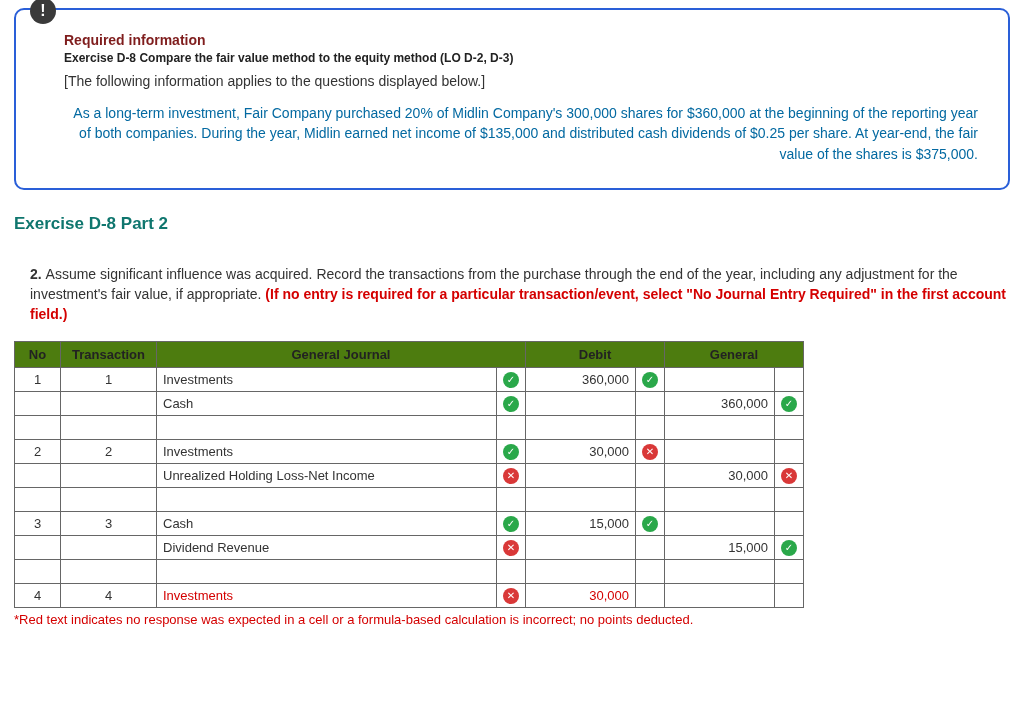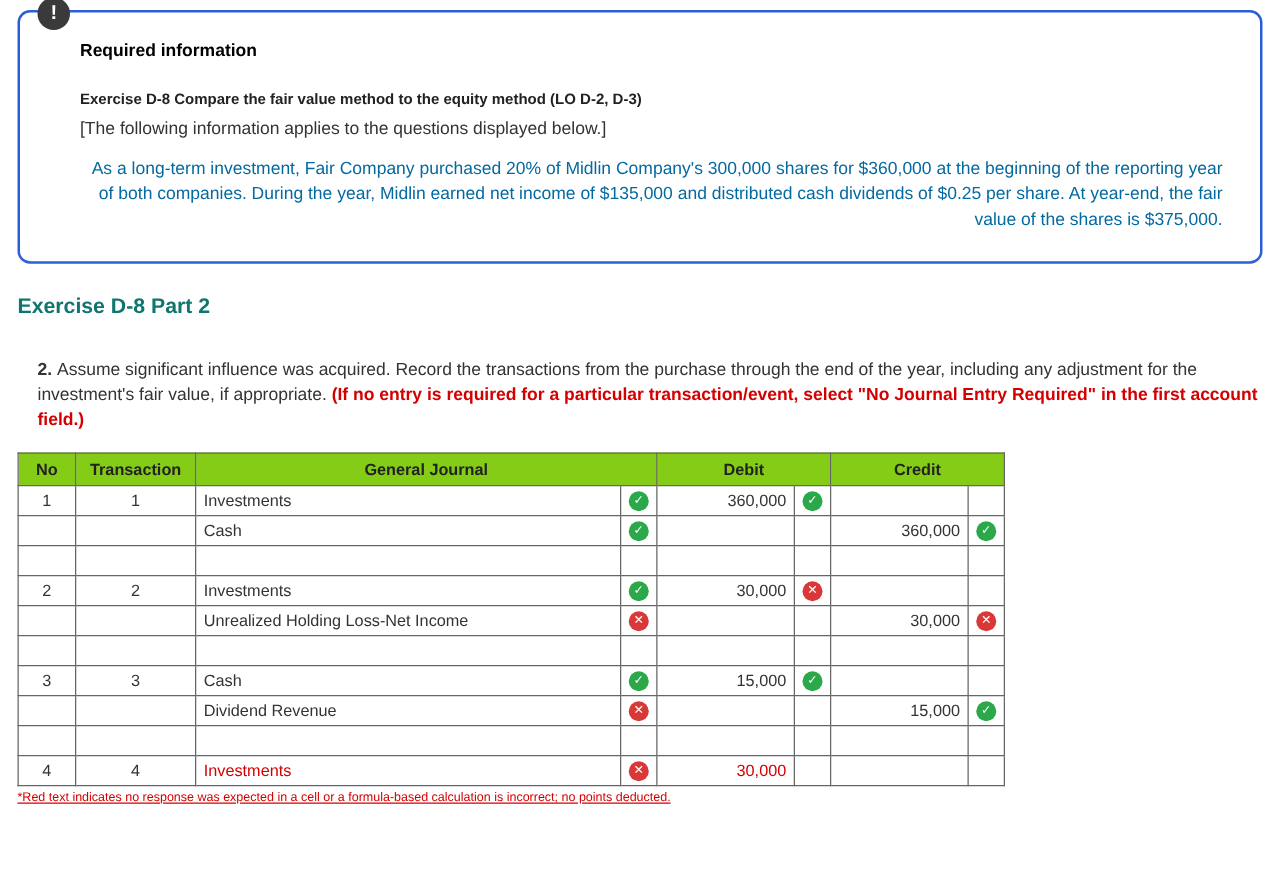--- a/index.html
+++ b/index.html
@@ -27,23 +27,23 @@
     border-radius: 50%;
     background: #3a3a3a;
     color: #fff;
     display: flex;
     align-items: center;
     justify-content: center;
     font-weight: bold;
     font-size: 16px;
   }
   .req-info {
-    color: #000000;
-    font-weight: 700;
-    margin-bottom: 24px;
+    color: #7f1d1d;
+    font-weight: 700;
+    margin-bottom: 3px;
     font-size: 14px;
   }
   .exercise-title {
     font-weight: 700;
     font-size: 12px;
     margin-bottom: 8px;
     color: #222;
   }
   .italic-line {
     margin-bottom: 14px;
@@ -69,21 +69,21 @@
     font-weight: 700;
   }
   .journal-wrap {
     margin: 0 6px;
   }
   table.journal {
     border-collapse: collapse;
     font-size: 13px;
   }
   table.journal th {
-    background: #84cc16;
+    background: #4d7c0f;
     font-weight: 700;
     text-align: center;
     border: 1px solid #666;
     padding: 5px 6px;
     color: #222;
   }
   table.journal td {
     border: 1px solid #666;
     padding: 3px 6px;
     height: 24px;
@@ -106,24 +106,23 @@
     align-items: center;
     justify-content: center;
     color: #fff;
     font-size: 10px;
     line-height: 1;
     vertical-align: middle;
   }
   .mark.ok { background: #2aa84a; }
   .mark.bad { background: #d93838; }
   .footnote {
-    font-size: 10px;
+    font-size: 13px;
     color: #d40000;
     margin: 4px 6px 0 6px;
-    text-decoration: underline;
   }
 </style>
 </head>
 <body>
 
 <div class="info-box">
   <div class="info-badge">!</div>
   <div class="req-info">Required information</div>
   <div class="exercise-title">Exercise D-8 Compare the fair value method to the equity method (LO D-2, D-3)</div>
   <div class="italic-line">[The following information applies to the questions displayed below.]</div>
@@ -137,21 +136,21 @@
 </div>
 
 <div class="journal-wrap">
   <table class="journal">
     <thead>
       <tr>
         <th class="col-no">No</th>
         <th class="col-trans">Transaction</th>
         <th colspan="2">General Journal</th>
         <th colspan="2">Debit</th>
-        <th colspan="2">Credit</th>
+        <th colspan="2">General</th>
       </tr>
     </thead>
     <tbody id="journal-body">
         <tr>
           <td class="col-no">1</td>
           <td class="col-trans">1</td>
           <td class="col-acct">Investments</td>
           <td class="col-status"><span class="mark ok">✓</span></td>
           <td class="col-amt">360,000</td>
           <td class="col-amtstatus"><span class="mark ok">✓</span></td>

